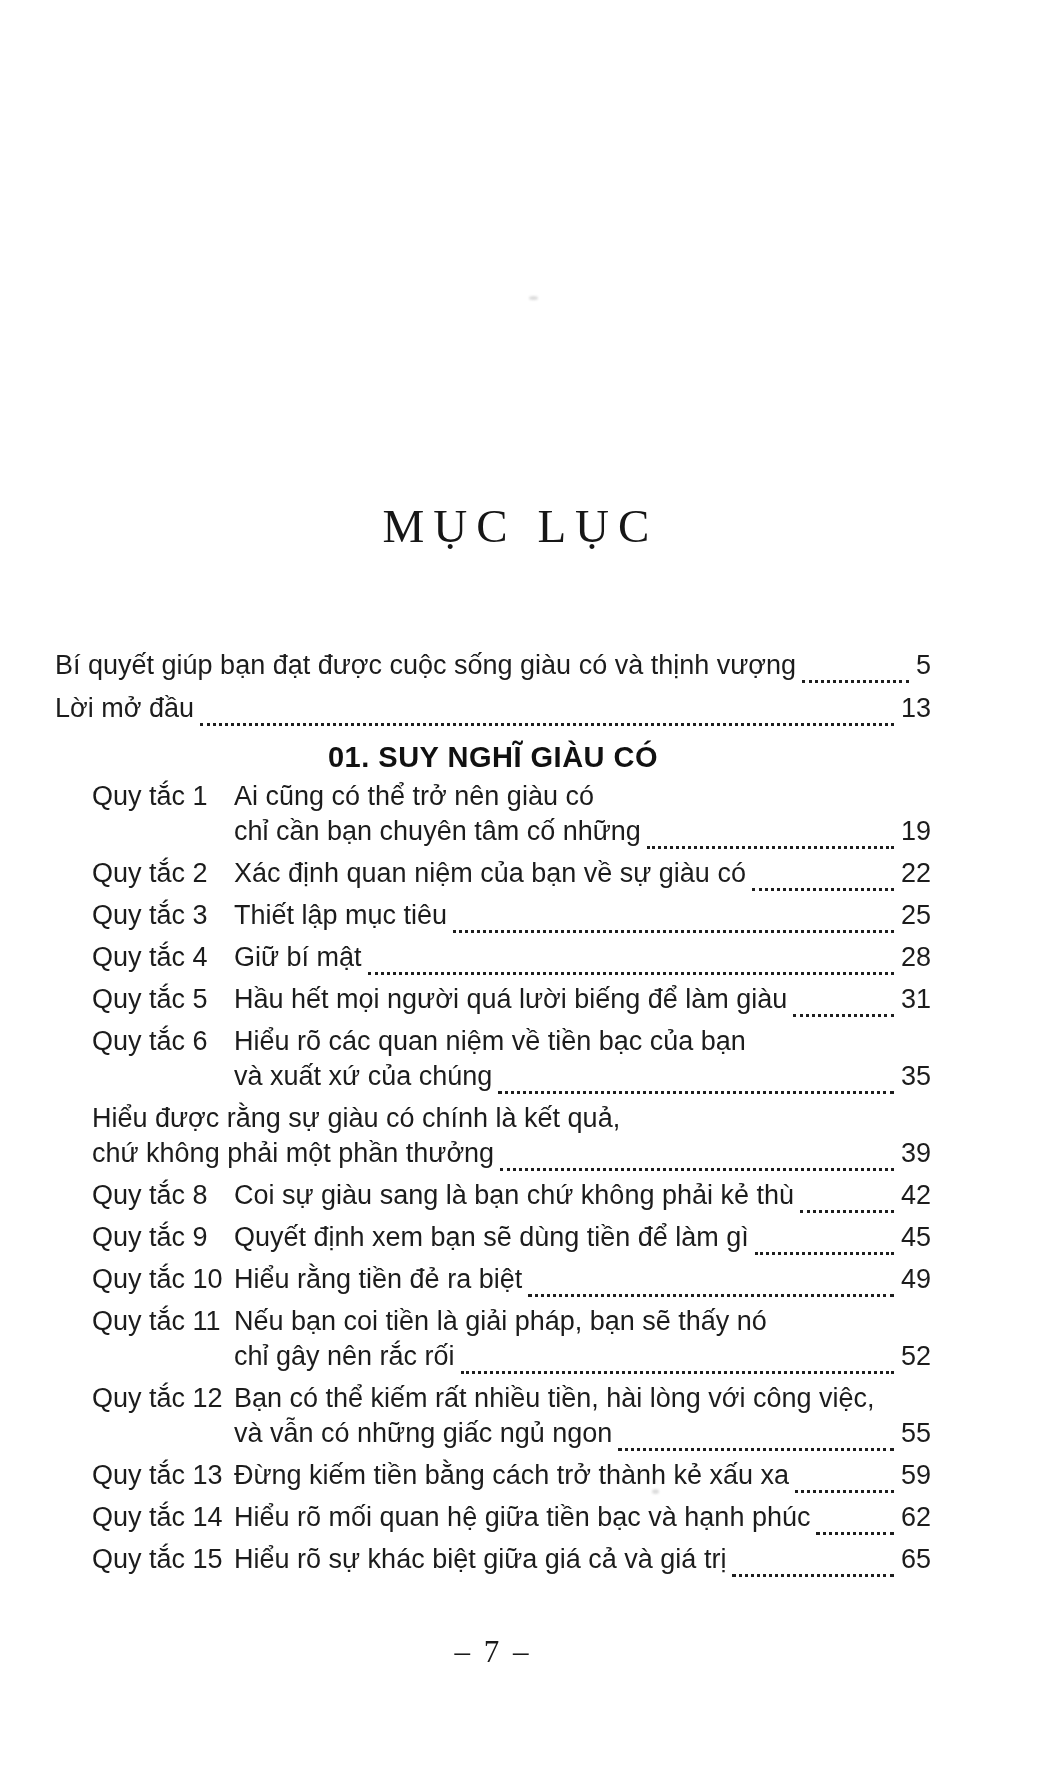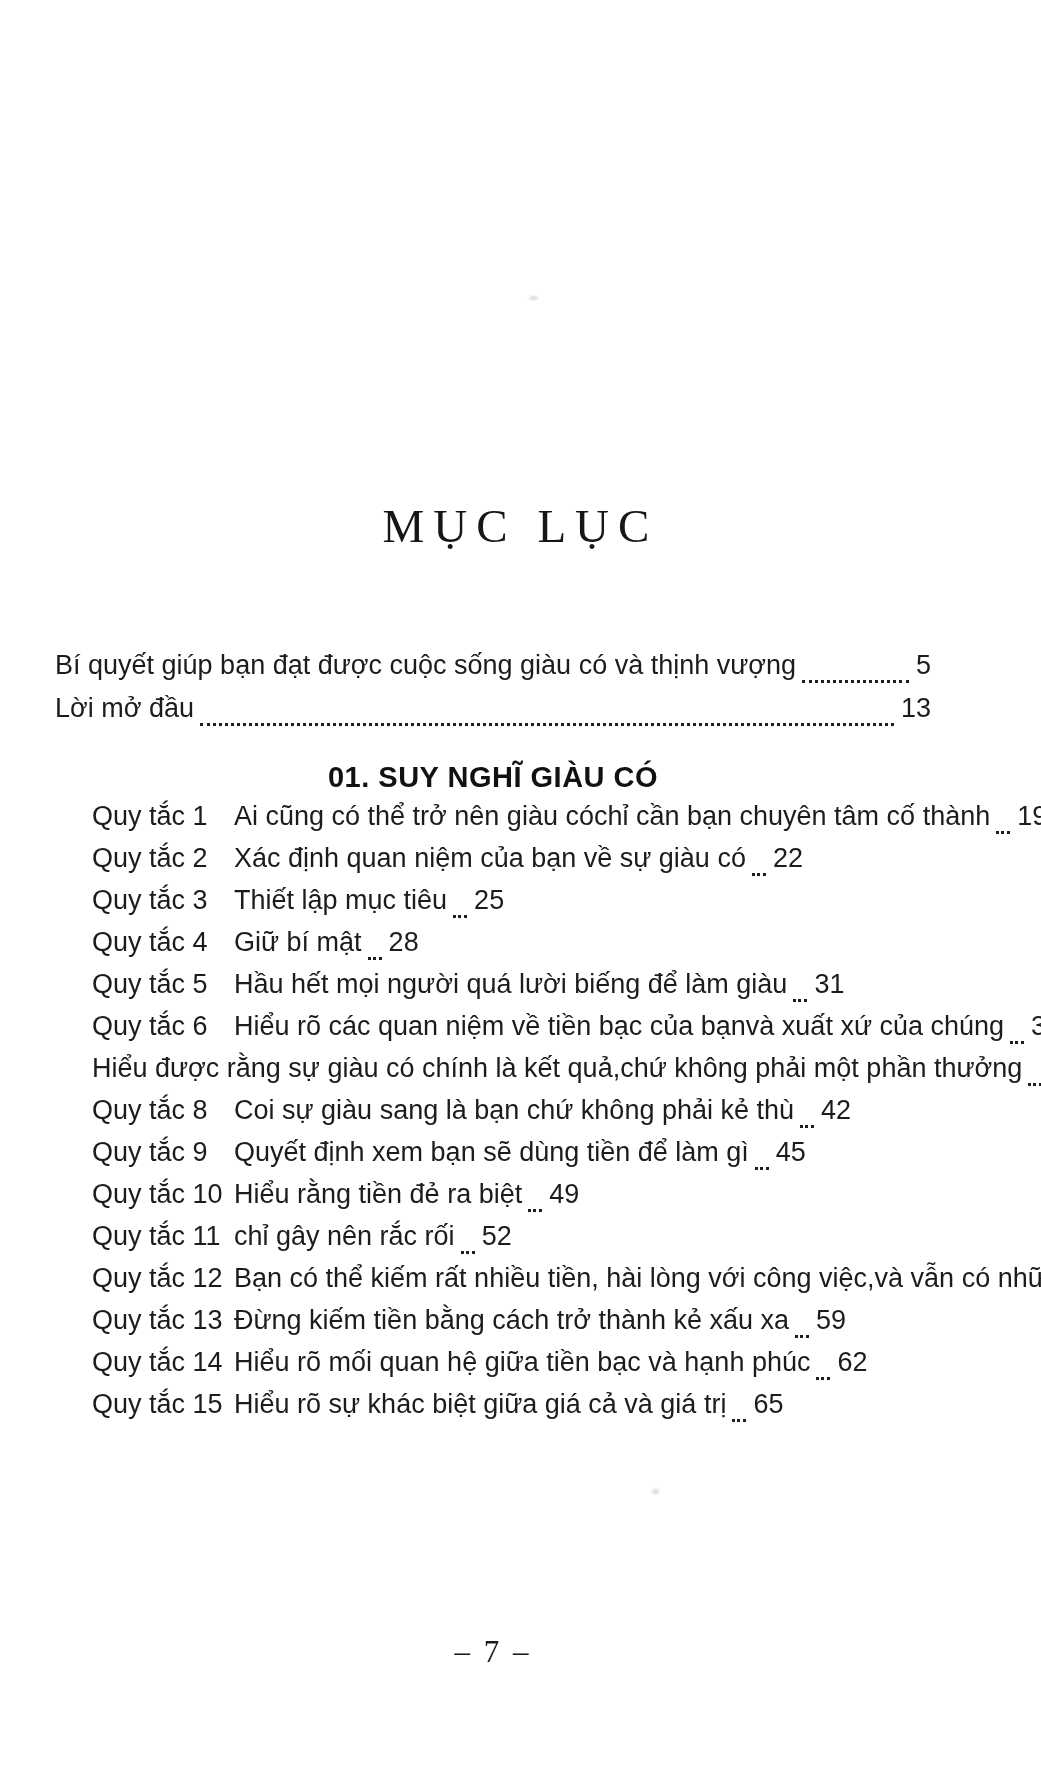--- a/index.html
+++ b/index.html
@@ -39,42 +39,42 @@
   }
   .fm { margin-bottom: 8px; }
   .leader {
     flex: 1;
     min-width: 14px;
     margin: 0 7px 0 6px;
     border-bottom: 3.5px dotted #1e1e1e;
   }
   .pg { text-align: right; }
   .section-heading {
-    margin: 34px 0 4px 0;
+    margin: 14px 0 4px 0;
     text-align: center;
     font-weight: 700;
     font-size: 29px;
     line-height: 35px;
     letter-spacing: 0.5px;
     color: #111111;
   }
   .entry {
     display: flex;
     margin-bottom: 7px;
     margin-left: 37px;
   }
   .entry .label {
     flex: none;
     width: 142px;
     line-height: 35px;
   }
   .entry-body {
     flex: 1;
     display: flex;
-    flex-direction: row;
+    flex-direction: column;
     min-width: 0;
   }
   .page-footer {
     position: absolute;
     top: 1634px;
     left: 55px;
     width: 876px;
     text-align: center;
     font-family: "Liberation Serif", serif;
     font-size: 31px;
@@ -117,21 +117,21 @@
     <h2 class="section-heading">01. SUY NGHĨ GIÀU CÓ</h2>
 
     <div id="entries">
         <div class="entry">
           <span class="label">Quy tắc 1</span>
           <div class="entry-body">
             <div class="line">
               <span>Ai cũng có thể trở nên giàu có</span>
             </div>
             <div class="line">
-              <span>chỉ cần bạn chuyên tâm cố thành</span>
+              <span>chỉ cần bạn chuyên tâm cố những</span>
               <span class="leader"></span>
               <span class="pg">19</span>
             </div>
           </div>
         </div>
         <div class="entry">
           <span class="label">Quy tắc 2</span>
           <div class="entry-body">
             <div class="line">
               <span>Xác định quan niệm của bạn về sự giàu có</span>
@@ -221,20 +221,23 @@
             <div class="line">
               <span>Hiểu rằng tiền đẻ ra biệt</span>
               <span class="leader"></span>
               <span class="pg">49</span>
             </div>
           </div>
         </div>
         <div class="entry">
           <span class="label">Quy tắc 11</span>
           <div class="entry-body">
+            <div class="line">
+              <span>Nếu bạn coi tiền là giải pháp, bạn sẽ thấy nó</span>
+            </div>
             <div class="line">
               <span>chỉ gây nên rắc rối</span>
               <span class="leader"></span>
               <span class="pg">52</span>
             </div>
           </div>
         </div>
         <div class="entry">
           <span class="label">Quy tắc 12</span>
           <div class="entry-body">

